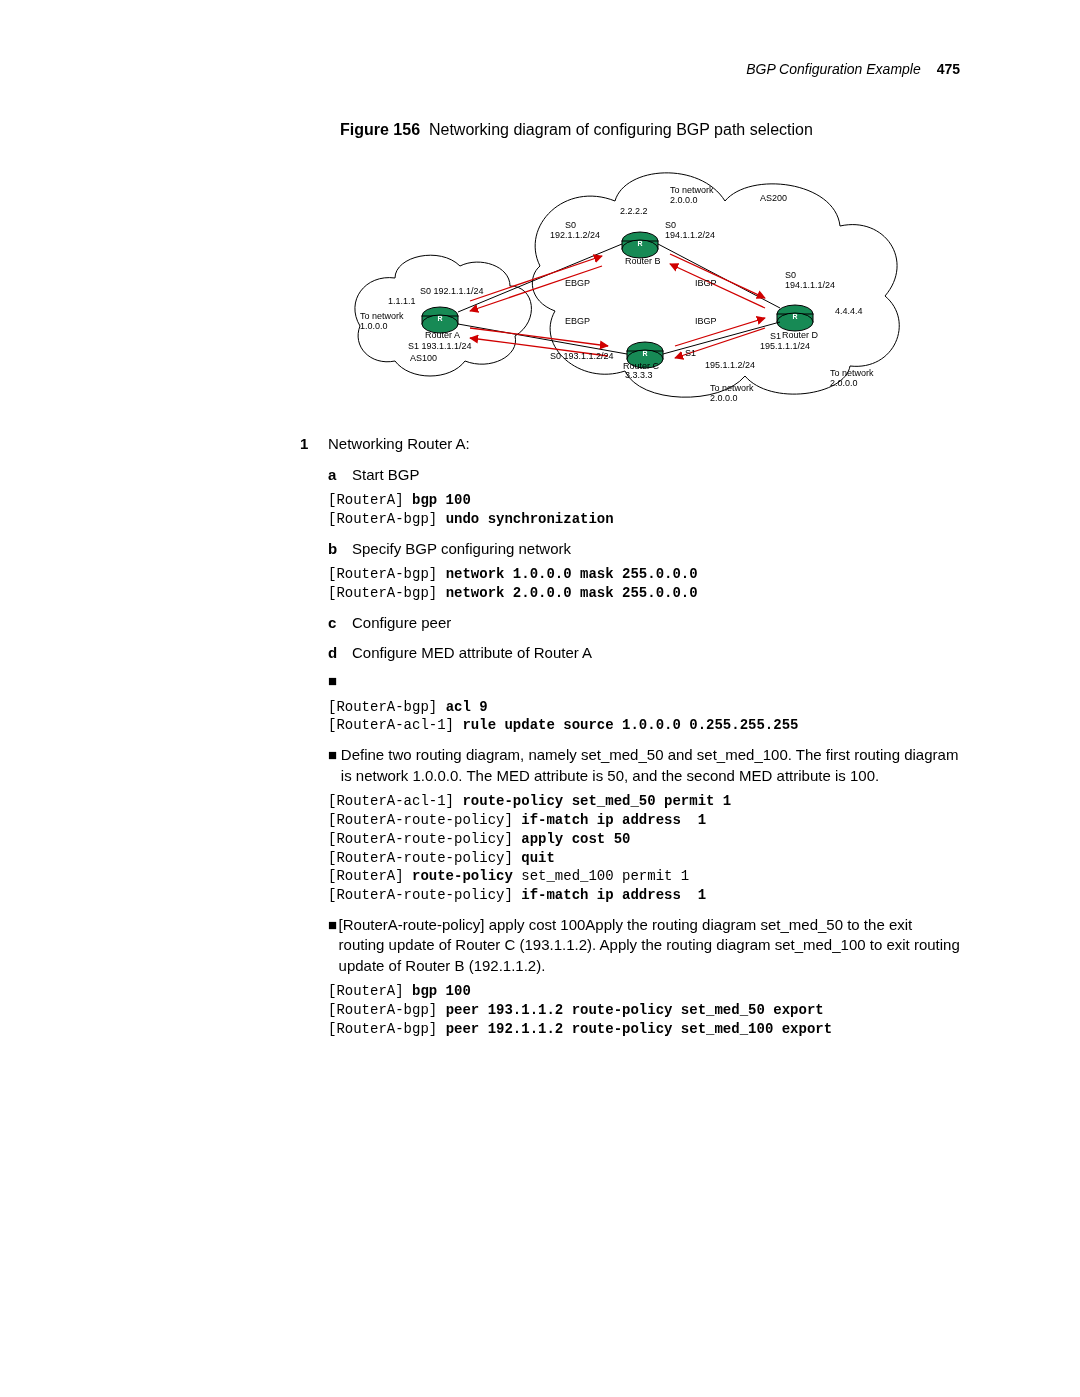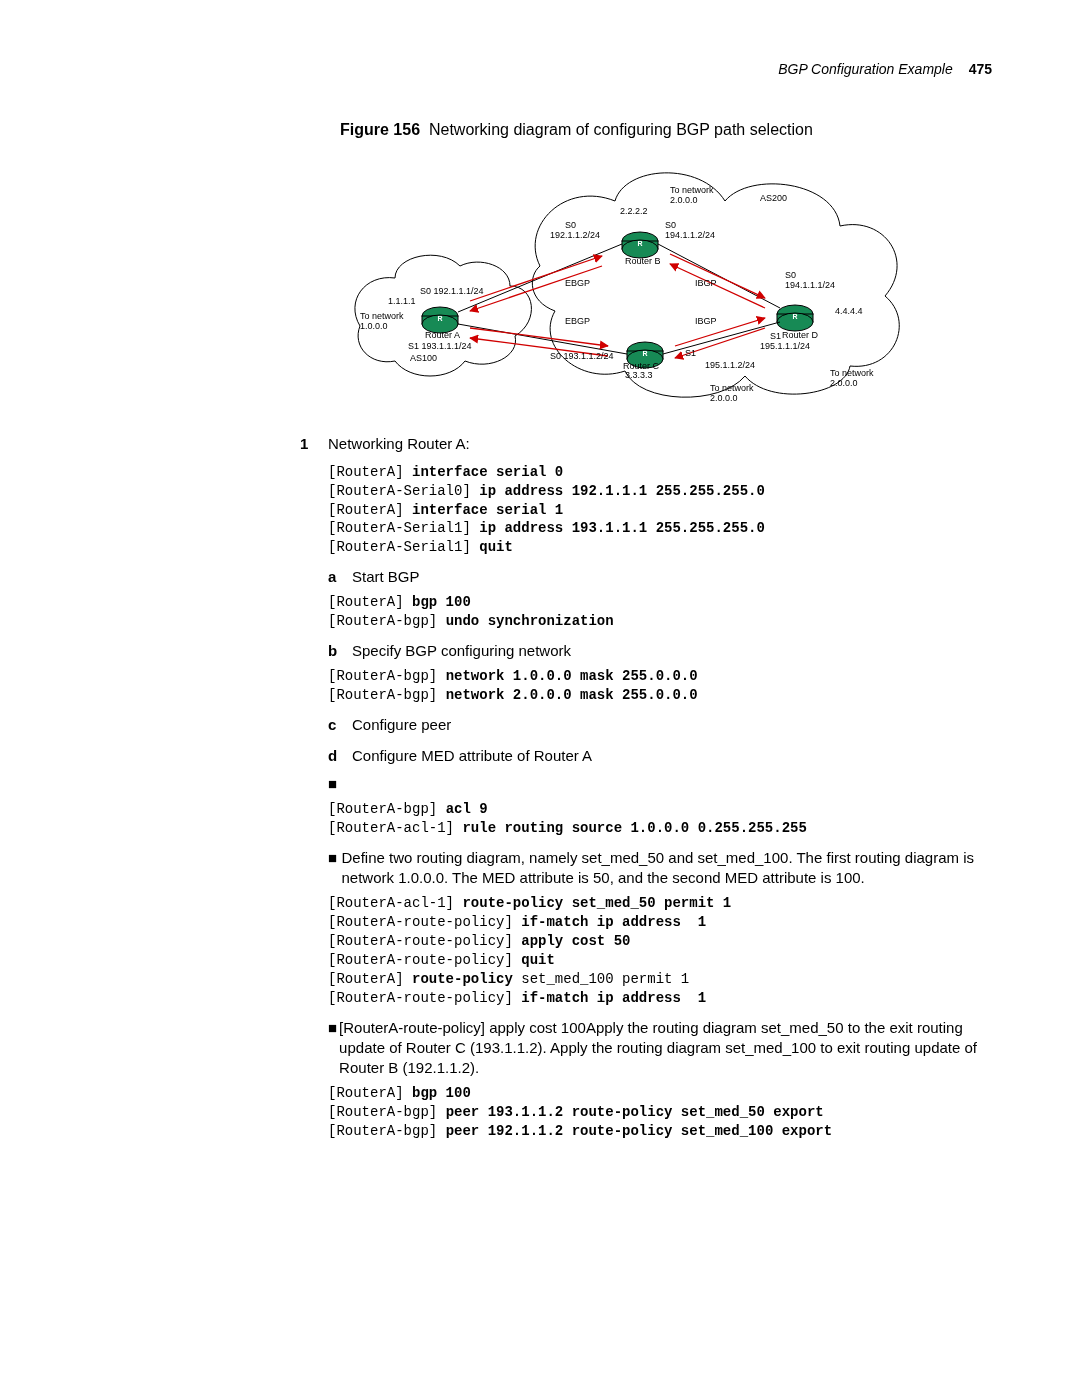--- a/index.html
+++ b/index.html
@@ -7,21 +7,21 @@
     padding: 0;
     background: #fff;
     font-family: Arial, Helvetica, sans-serif;
     color: #000;
     font-size: 15px;
     line-height: 1.35;
   }
   .page {
     width: 1080px;
     min-height: 1397px;
-    padding: 60px 88px 60px 120px;
+    padding: 60px 120px 60px 120px;
     box-sizing: border-box;
     position: relative;
   }
   .running-head {
     text-align: right;
     font-size: 14px;
     font-style: italic;
     margin-bottom: 40px;
   }
   .running-head .pg {
@@ -188,25 +188,20 @@
       <text x="490" y="240">2.0.0.0</text>
     </g>
   </svg>
 
   <div class="content">
 
     <div class="num-item">
       <div class="marker">1</div>
       <div>Networking Router A:</div>
     </div>
-    <pre>[RouterA] <b>interface serial 0</b>
-[RouterA-Serial0] <b>ip address 192.1.1.1 255.255.255.0</b>
-[RouterA] <b>interface serial 1</b>
-[RouterA-Serial1] <b>ip address 193.1.1.1 255.255.255.0</b>
-[RouterA-Serial1] <b>quit</b></pre>
 
     <div class="sub-item">
       <div class="marker">a</div>
       <div>Start BGP</div>
     </div>
     <pre>[RouterA] <b>bgp 100</b>
 [RouterA-bgp] <b>undo synchronization</b></pre>
 
     <div class="sub-item">
       <div class="marker">b</div>
@@ -222,21 +217,21 @@
 
     <div class="sub-item">
       <div class="marker">d</div>
       <div>Configure MED attribute of Router A</div>
     </div>
 
     <div class="bullet-item">
       <div class="marker">■</div>
     </div>
     <pre>[RouterA-bgp] <b>acl 9</b>
-[RouterA-acl-1] <b>rule routing source 1.0.0.0 0.255.255.255</b></pre>
+[RouterA-acl-1] <b>rule update source 1.0.0.0 0.255.255.255</b></pre>
 
     <div class="bullet-item">
       <div class="marker">■</div>
       <div>Define two routing diagram, namely set_med_50 and set_med_100. The first routing diagram is network 1.0.0.0. The MED attribute is 50, and the second MED attribute is 100.</div>
     </div>
     <pre>[RouterA-acl-1] <b>route-policy set_med_50 permit 1</b>
 [RouterA-route-policy] <b>if-match ip address  1</b>
 [RouterA-route-policy] <b>apply cost 50</b>
 [RouterA-route-policy] <b>quit</b>
 [RouterA] <b>route-policy</b> set_med_100 permit 1

